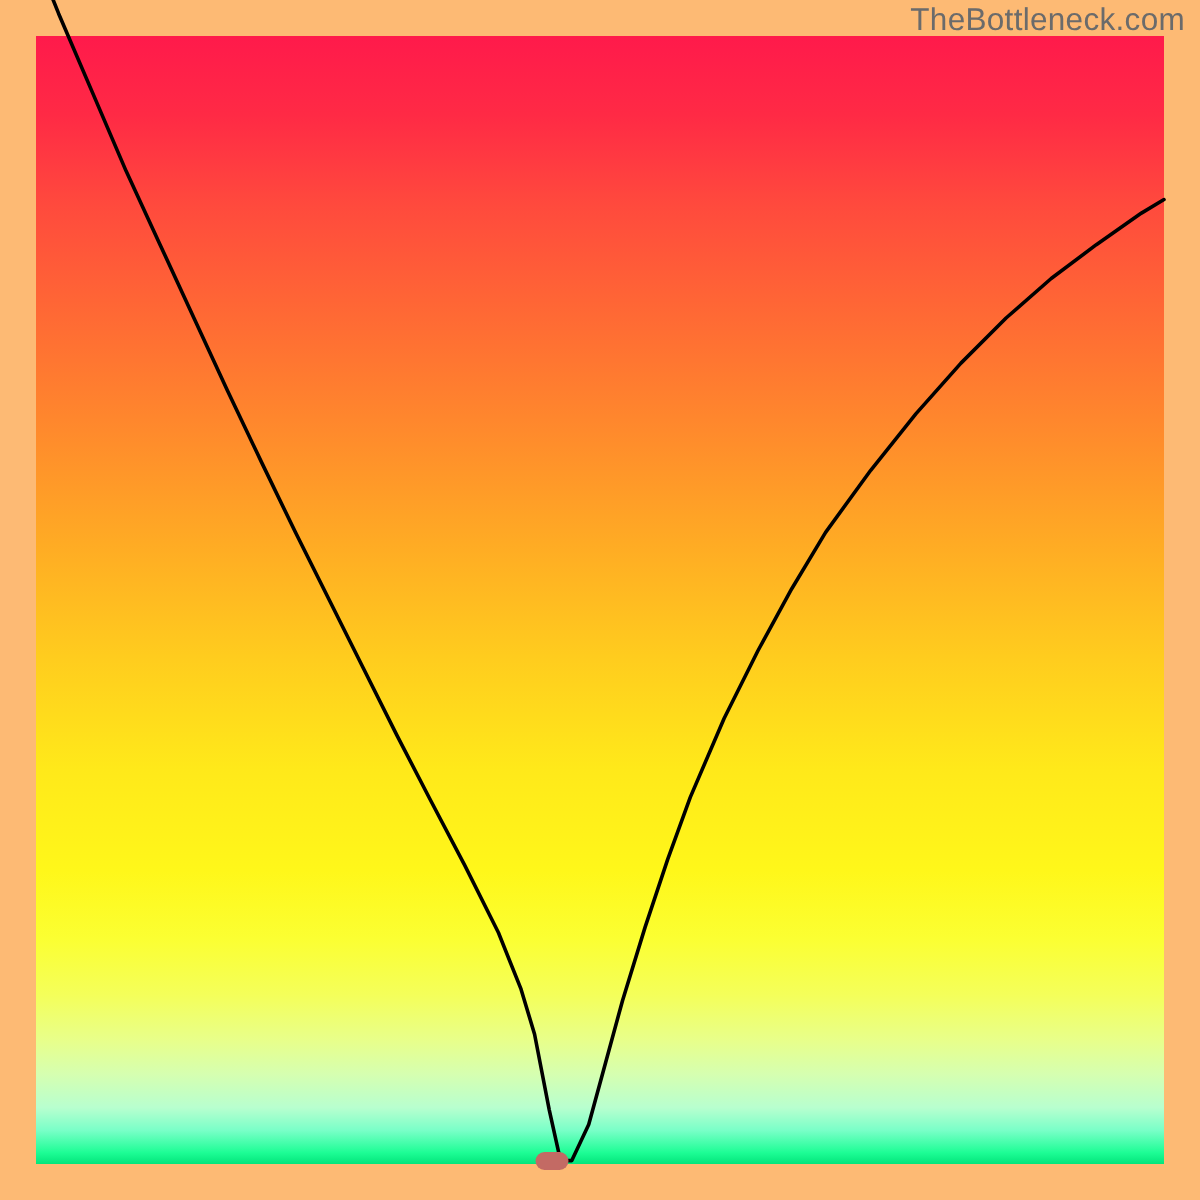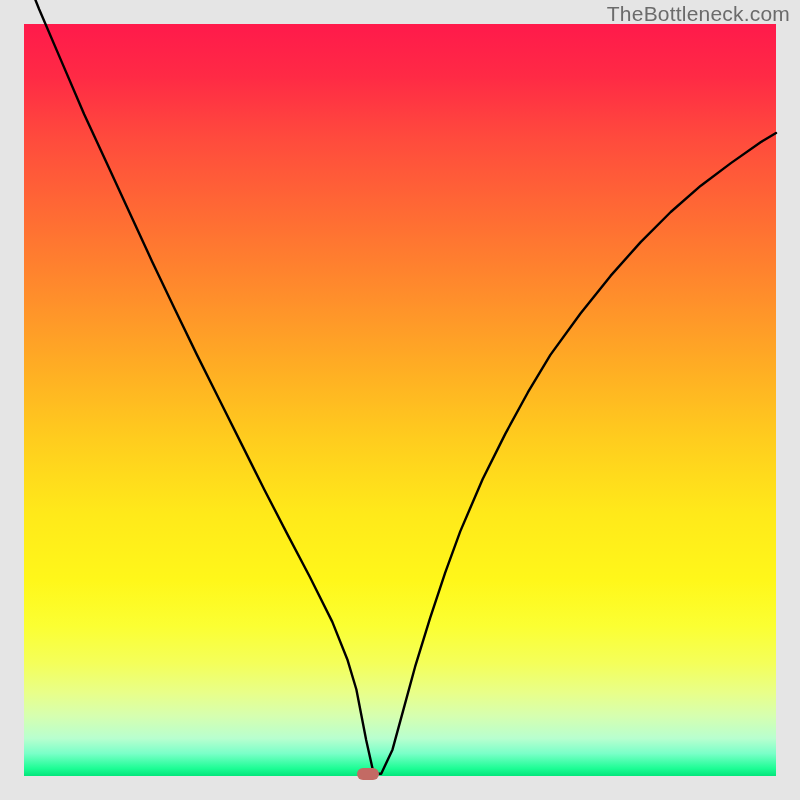--- a/index.html
+++ b/index.html
@@ -10,21 +10,21 @@
     background: #000;
     overflow: hidden;
     font-family: Arial, Helvetica, sans-serif;
   }
   .frame {
     position: absolute;
     left: 0;
     top: 0;
     width: 800px;
     height: 800px;
-    background: #e5e5e5;
+    background: #fdba74;
   }
   .plot-area {
     position: absolute;
     left: 24px;
     top: 24px;
     width: 752px;
     height: 752px;
     background: linear-gradient(to bottom,
       #ff1a4b 0%,
       #ff2a45 7%,

